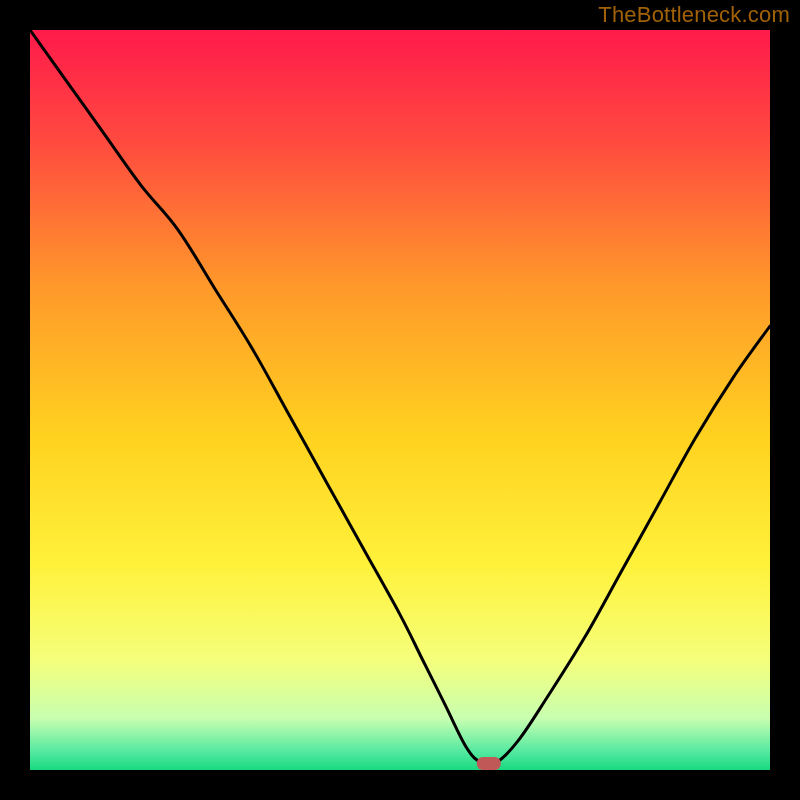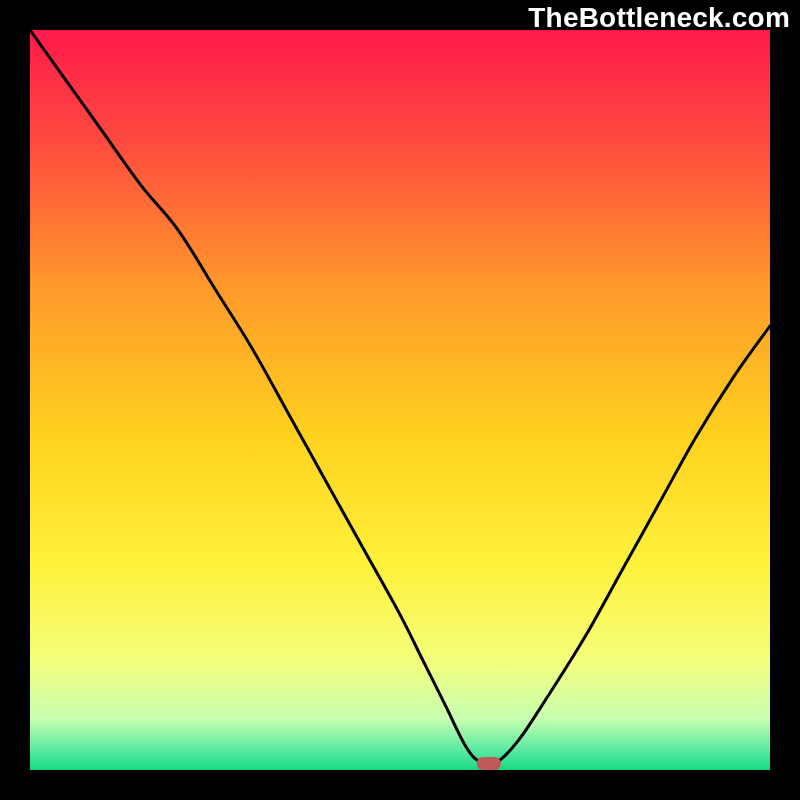--- a/index.html
+++ b/index.html
@@ -13,23 +13,23 @@
   .frame {
     position: relative;
     width: 800px;
     height: 800px;
     background: #000;
   }
   .watermark {
     position: absolute;
     top: 2px;
     right: 10px;
-    font-size: 28px;
-    font-weight: 700;
-    color: #ffffff;
+    font-size: 22px;
+    font-weight: 400;
+    color: #a16207;
     letter-spacing: 0.2px;
     user-select: none;
   }
   .plot-wrap {
     position: absolute;
     left: 30px;
     top: 30px;
     width: 740px;
     height: 740px;
   }

